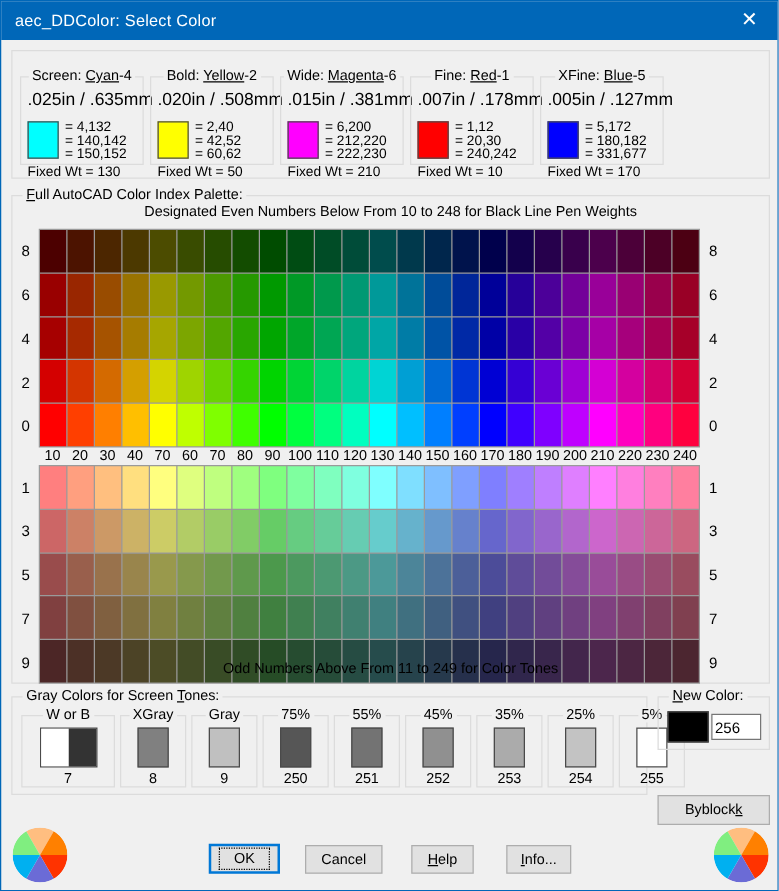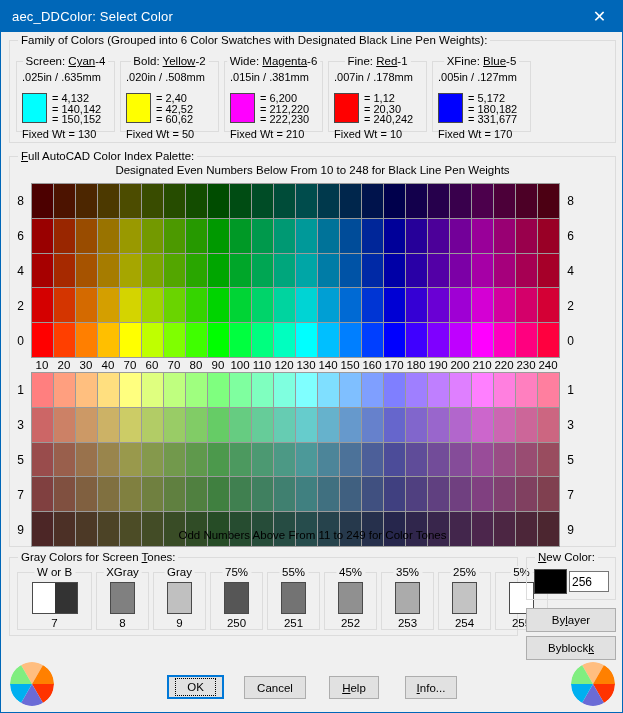--- a/index.html
+++ b/index.html
@@ -27,21 +27,21 @@
   u{text-decoration:underline;}
 
   
   #family{left:8px;top:39px;width:607px;height:103px;}
   .famrow{position:absolute;top:20px;left:6px;display:flex;gap:5px;}
   .fambox{position:relative;border:1px solid #dcdcdc;box-sizing:border-box;
           width:99px;height:71px;padding:0;}
   .fambox .fbtitle{position:absolute;top:-7px;left:50%;transform:translateX(-50%);
                    background:#f0f0f0;padding:0 3px;font-size:11.5px;white-space:nowrap;}
   .fbinner{padding:9px 5px 0 5px;}
-  .fbmm{font-size:11px;white-space:nowrap;text-align:left;}
+  .fbmm{font-size:14px;white-space:nowrap;text-align:left;}
   .fbmid{display:flex;margin-top:10px;}
   .fbsw{width:25px;height:30px;border:1px solid #4a4a4a;box-sizing:border-box;flex:none;}
   .fbvals{margin-left:5px;font-size:11px;line-height:10.5px;white-space:nowrap;}
   .fbwt{font-size:11px;margin-top:3px;white-space:nowrap;}
 
   
   #paletteGroup{left:8px;top:155px;width:607px;height:391px;}
   .captop{position:absolute;top:7px;left:0;width:100%;text-align:center;font-size:11.5px;}
   .capbot{position:absolute;bottom:5px;left:0;width:100%;text-align:center;font-size:11.5px;}
   .gridwrap{position:absolute;left:0;top:26px;width:100%;}
@@ -96,21 +96,20 @@
 <body>
 
 <div id="app">
 
   <div class="titlebar">
     <span class="titletext">aec_DDColor: Select Color</span>
     <span class="closebtn">✕</span>
   </div>
 
   <div class="group" id="family">
-    <span class="gtitle">Family of Colors (Grouped into 6 Color Swatches with Designated Black Line Pen Weights):</span>
     <div class="famrow" id="famrow">
         <div class="fambox">
           <span class="fbtitle"><span>Screen: </span><u>Cyan</u><span>-4</span></span>
           <div class="fbinner">
             <div class="fbmm">.025in / .635mm</div>
             <div class="fbmid">
               <div class="fbsw" style="background:#00FFFF"></div>
               <div class="fbvals">
                 <div>= 4,132</div>
                 <div>= 140,142</div>
@@ -553,27 +552,20 @@
   </div>
 
   <div class="group" id="newGroup">
     <span class="gtitle"><u>N</u><span>ew Color:</span></span>
     <div class="newrow">
       <div class="newsw" id="newSwatch" style="background: rgb(0, 0, 0);"></div>
       <input class="newinput" id="newInput" value="256" style="">
     </div>
   </div>
 
-  <button class="btn" id="bylayerBtn">
-      <span class="btncenter">
-        <span>By</span>
-        <u>l</u>
-        <span>ayer</span>
-      </span>
-    </button>
   <button class="btn" id="byblockBtn">
       <span class="btncenter">
         <span>Byblock</span>
         <u>k</u>
       </span>
     </button>
 
   <div class="wheel" id="wheelLeft">
       <svg width="44" height="44" viewBox="0 0 44 44">
         <path d="M22,22 L11.00,2.95 A22,22 0 0 1 33.00,2.95 Z" fill="#FFBE80"></path>

